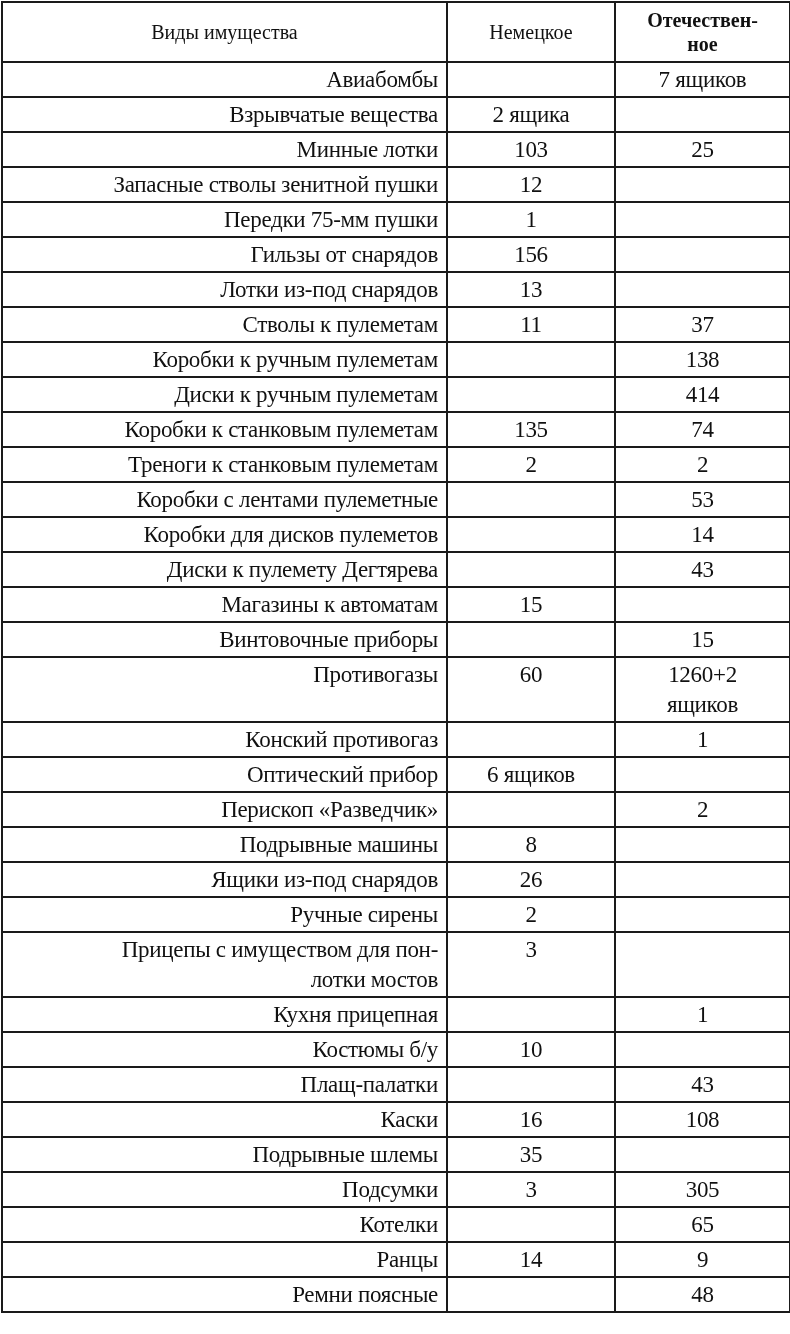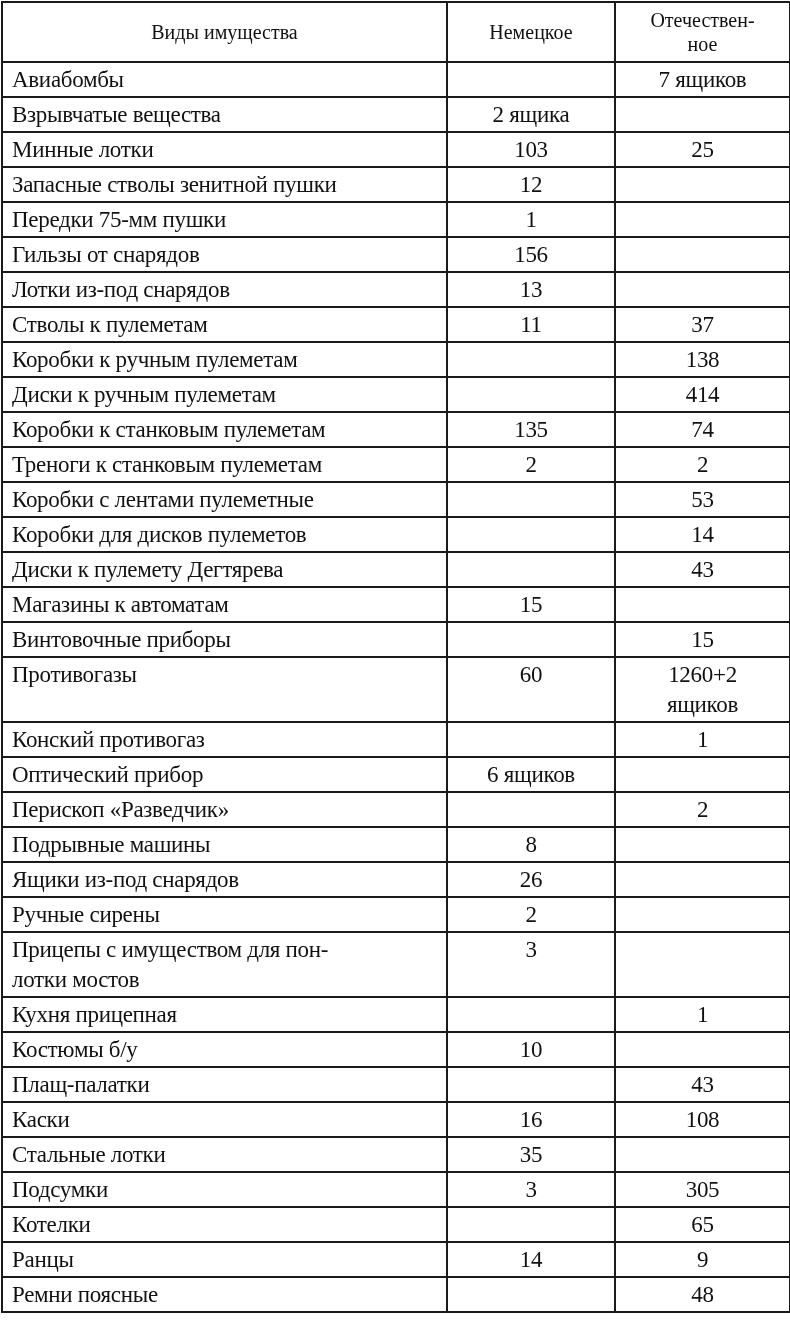--- a/index.html
+++ b/index.html
@@ -29,23 +29,23 @@
       line-height: 24px;
     }
     td {
       font-size: 23px;
       line-height: 30px;
       height: 30px;
       padding-top: 2px !important;
       padding-bottom: 1px !important;
       letter-spacing: -0.3px;
     }
-    td.name { text-align: left; padding-left: 9px !important; }
+    td.name { text-align: right; padding-left: 9px !important; }
     td.num { text-align: center; }
-    .hdr-wrap { display: inline-block; line-height: 24px; }
+    .hdr-wrap { display: inline-block; line-height: 24px; font-weight: bold; }
   </style>
 </head>
 <body>
 
 <table class="inv">
   <colgroup>
       <col class="c1">
       <col class="c2">
       <col class="c3">
     </colgroup>
@@ -201,21 +201,21 @@
         <td class="name"><span>Плащ-палатки</span></td>
         <td class="num"><span></span></td>
         <td class="num"><span>43</span></td>
       </tr>
       <tr>
         <td class="name"><span>Каски</span></td>
         <td class="num"><span>16</span></td>
         <td class="num"><span>108</span></td>
       </tr>
       <tr>
-        <td class="name"><span>Стальные лотки</span></td>
+        <td class="name"><span>Подрывные шлемы</span></td>
         <td class="num"><span>35</span></td>
         <td class="num"><span></span></td>
       </tr>
       <tr>
         <td class="name"><span>Подсумки</span></td>
         <td class="num"><span>3</span></td>
         <td class="num"><span>305</span></td>
       </tr>
       <tr>
         <td class="name"><span>Котелки</span></td>

